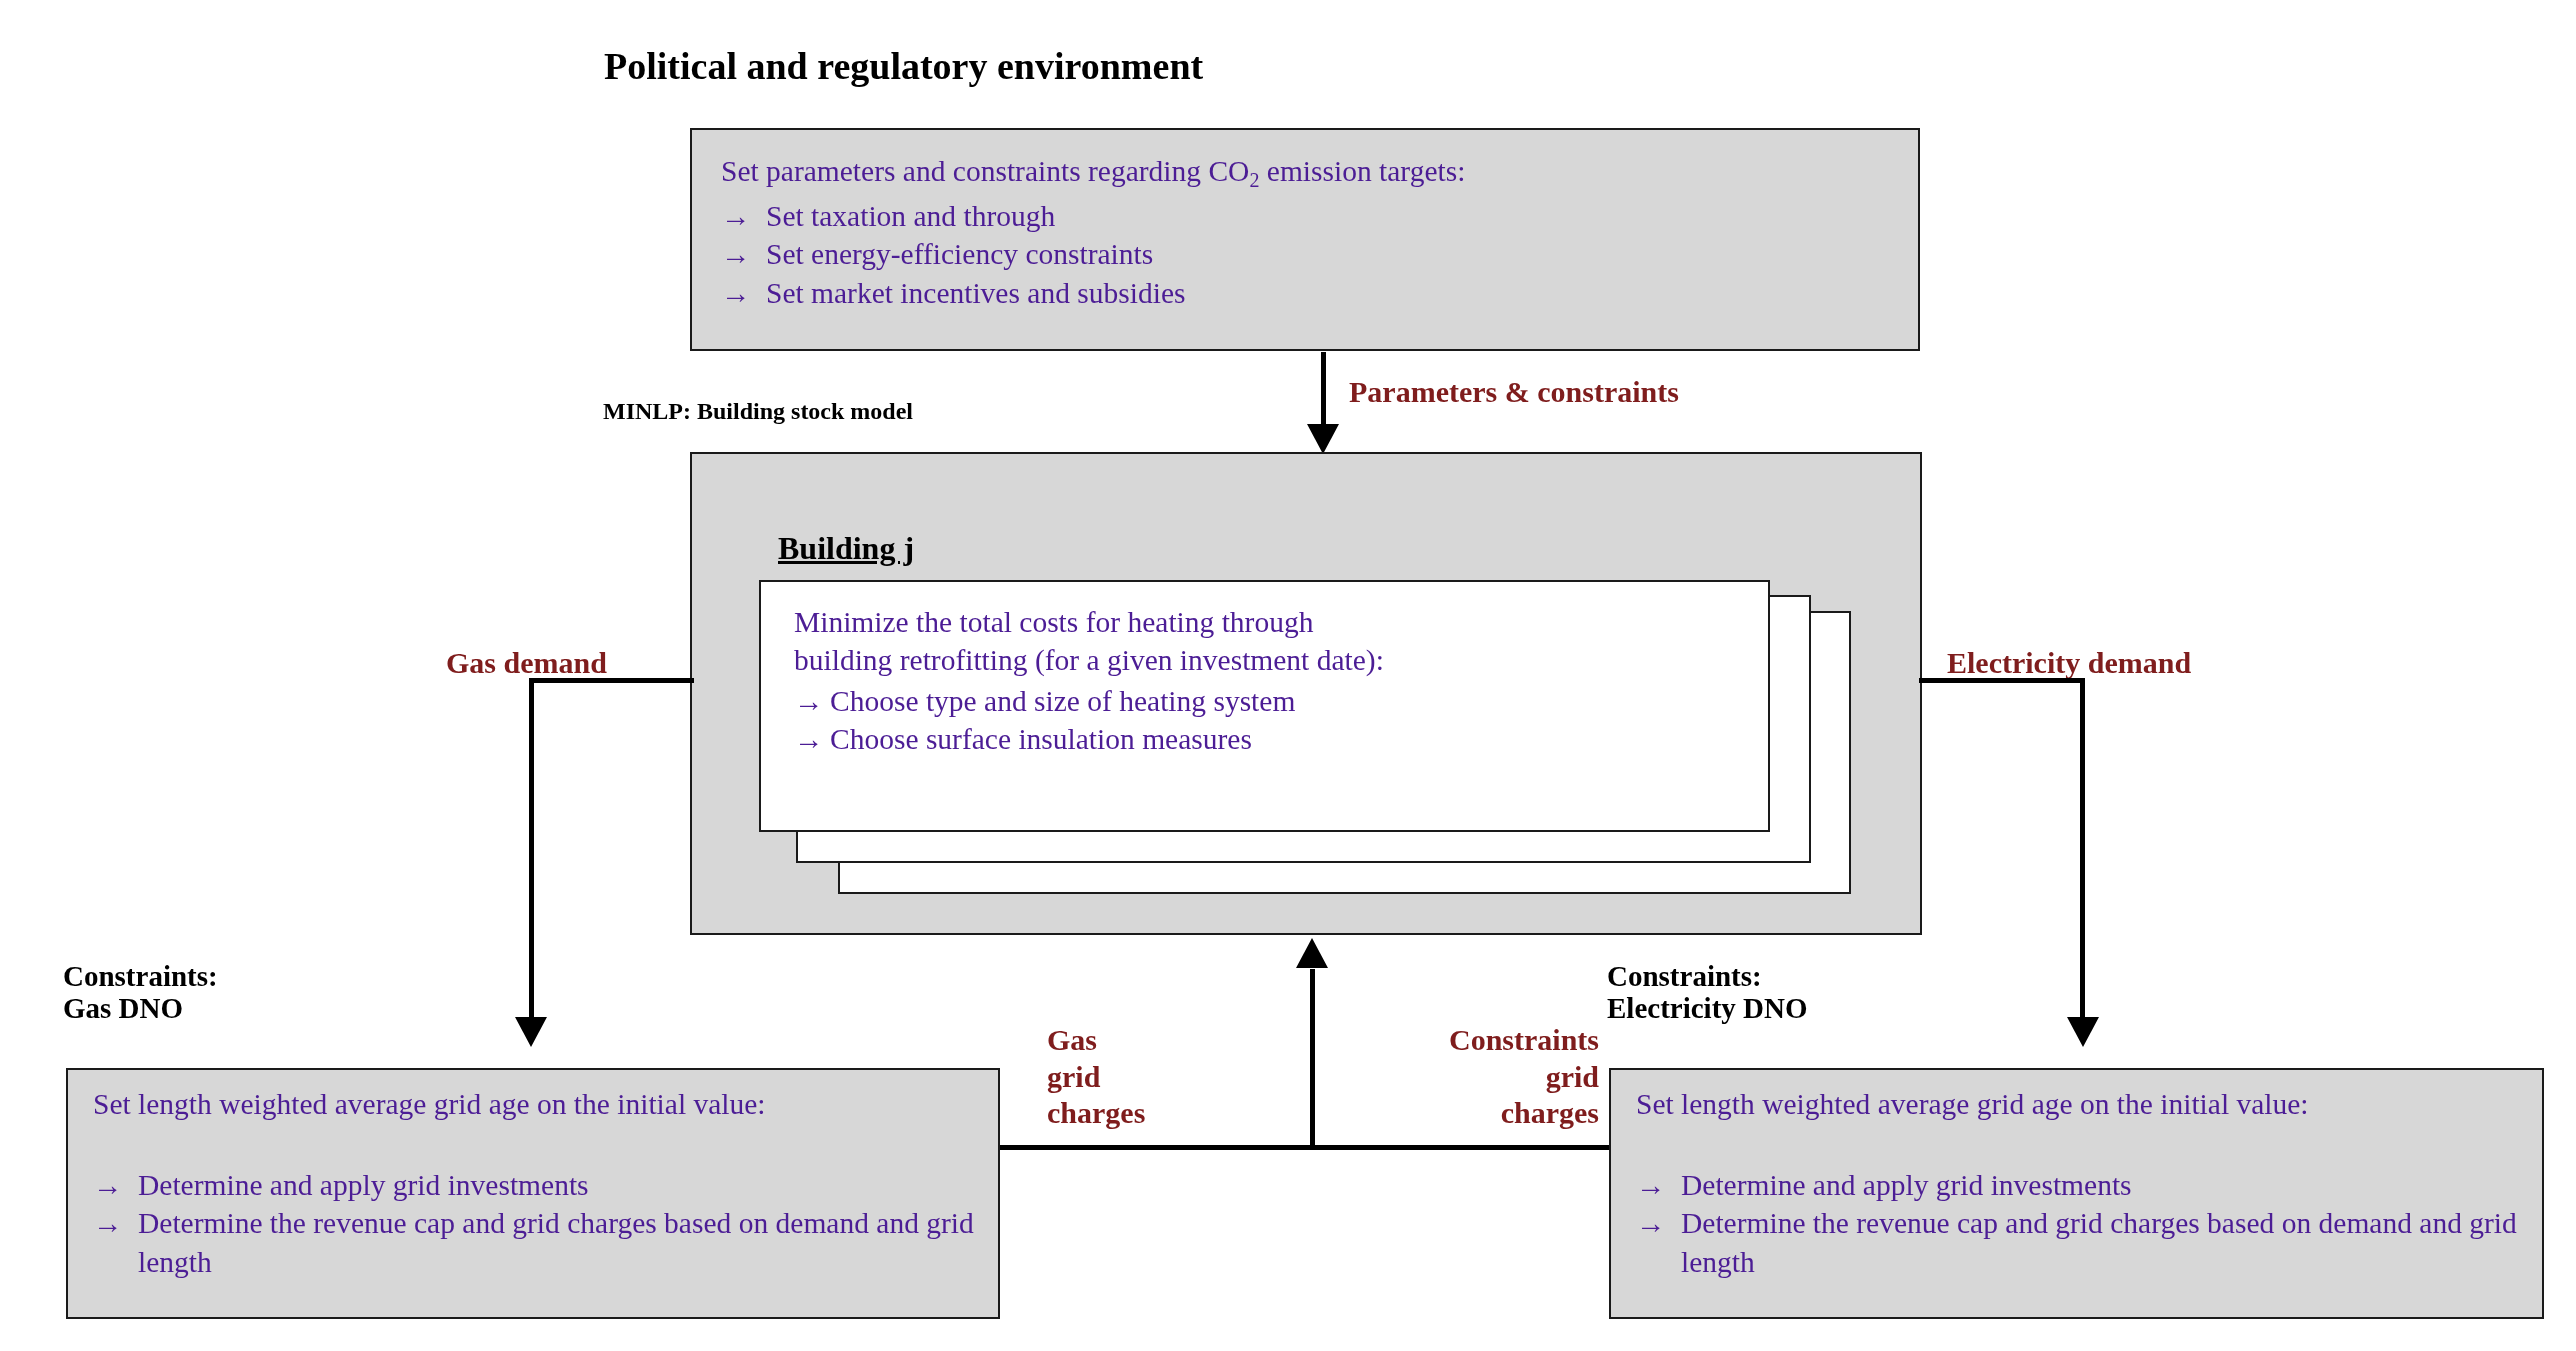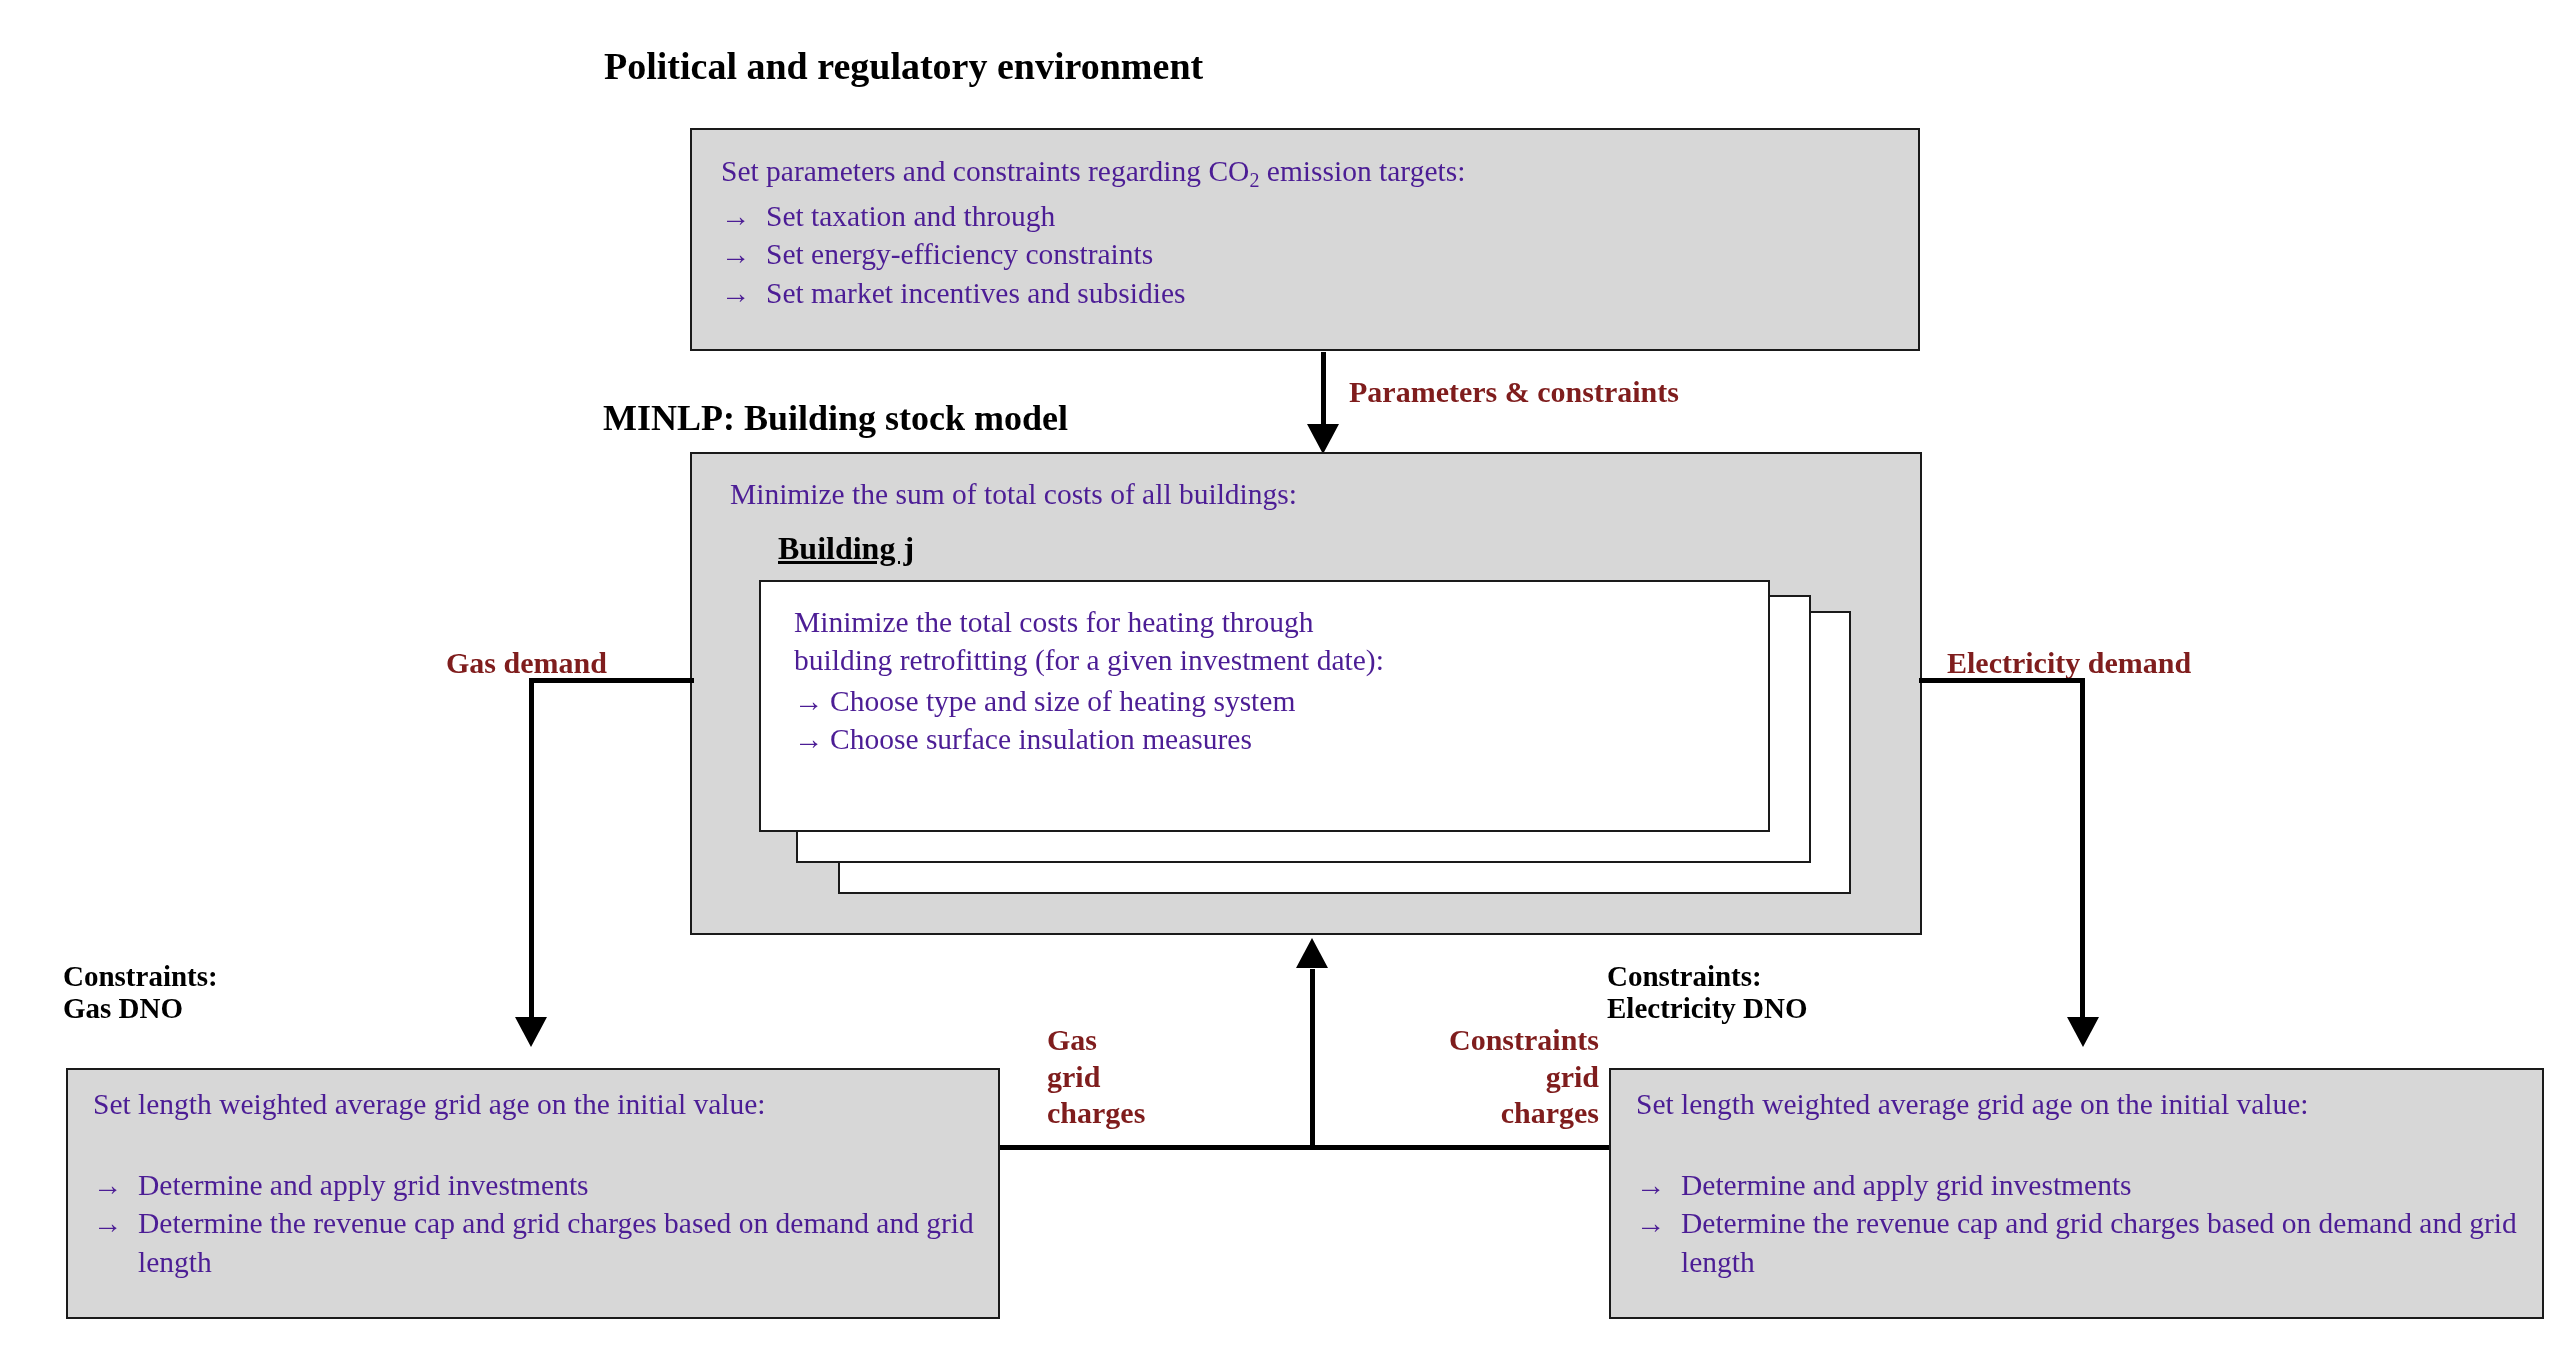--- a/index.html
+++ b/index.html
@@ -9,21 +9,21 @@
 
   .stage{position:absolute;left:0;top:0;width:2576px;height:1212px;}
 
   
   .gbox{position:absolute;background:#d7d7d7;border:2.7px solid #1a1a1a;box-sizing:border-box;}
   .wbox{position:absolute;background:#ffffff;border:2.7px solid #1a1a1a;box-sizing:border-box;padding-left:37px;}
 
   
   .hd{position:absolute;font-weight:bold;color:#000;white-space:pre;line-height:1.12;}
   .hd-xl{font-size:38px;}
-  .hd-lg{font-size:36px;}
+  .hd-lg{font-size:24px;}
   .hd-md{font-size:32px;text-decoration:underline;}
   .hd-sm{font-size:29px;}
 
   
   .bt{position:absolute;color:#4c1d95;font-size:29.5px;line-height:1.30;}
   .bt-just{text-align:justify;text-align-last:left;}
   .row{display:flex;align-items:flex-start;}
   .arw{flex:0 0 auto;font-size:29.5px;line-height:1.30;}
   .arw-w1{width:45px;}
   .arw-w2{width:36px;}
@@ -69,21 +69,20 @@
     </div>
   </div>
 
   <div class="vln" style="left:1321px;top:352px;height:77px;"></div>
   <div class="ahead-down" style="left:1307px;top:424px;"></div>
   <div class="lbl" style="left:1349px;top:374px;">Parameters &amp; constraints</div>
 
   <div class="hd hd-lg" style="left:603px;top:398px;">MINLP: Building stock model</div>
 
   <div class="gbox" style="left:690px;top:452px;width:1232px;height:483px;">
-    <div class="bt" style="left:38px;top:20.6px;width:1099px;">Minimize the sum of total costs of all buildings:</div>
     <div class="hd hd-md" style="left:86px;top:77px;">Building j</div>
   </div>
 
   <div class="wbox" style="left:838px;top:611px;width:1013px;height:283px;"></div>
   <div class="wbox" style="left:796px;top:595px;width:1015px;height:268px;"></div>
   <div class="wbox" style="left:759px;top:580px;width:1011px;height:252px;">
     <div class="bt" style="left:33px;top:20.6px;width:941px;">Minimize the total costs for heating through</div>
     <div class="bt" style="left:33px;top:59px;width:941px;">building retrofitting (for a given investment date):</div>
     <div class="bt" style="left:33px;top:100px;width:941px;">
       <div class="row">

